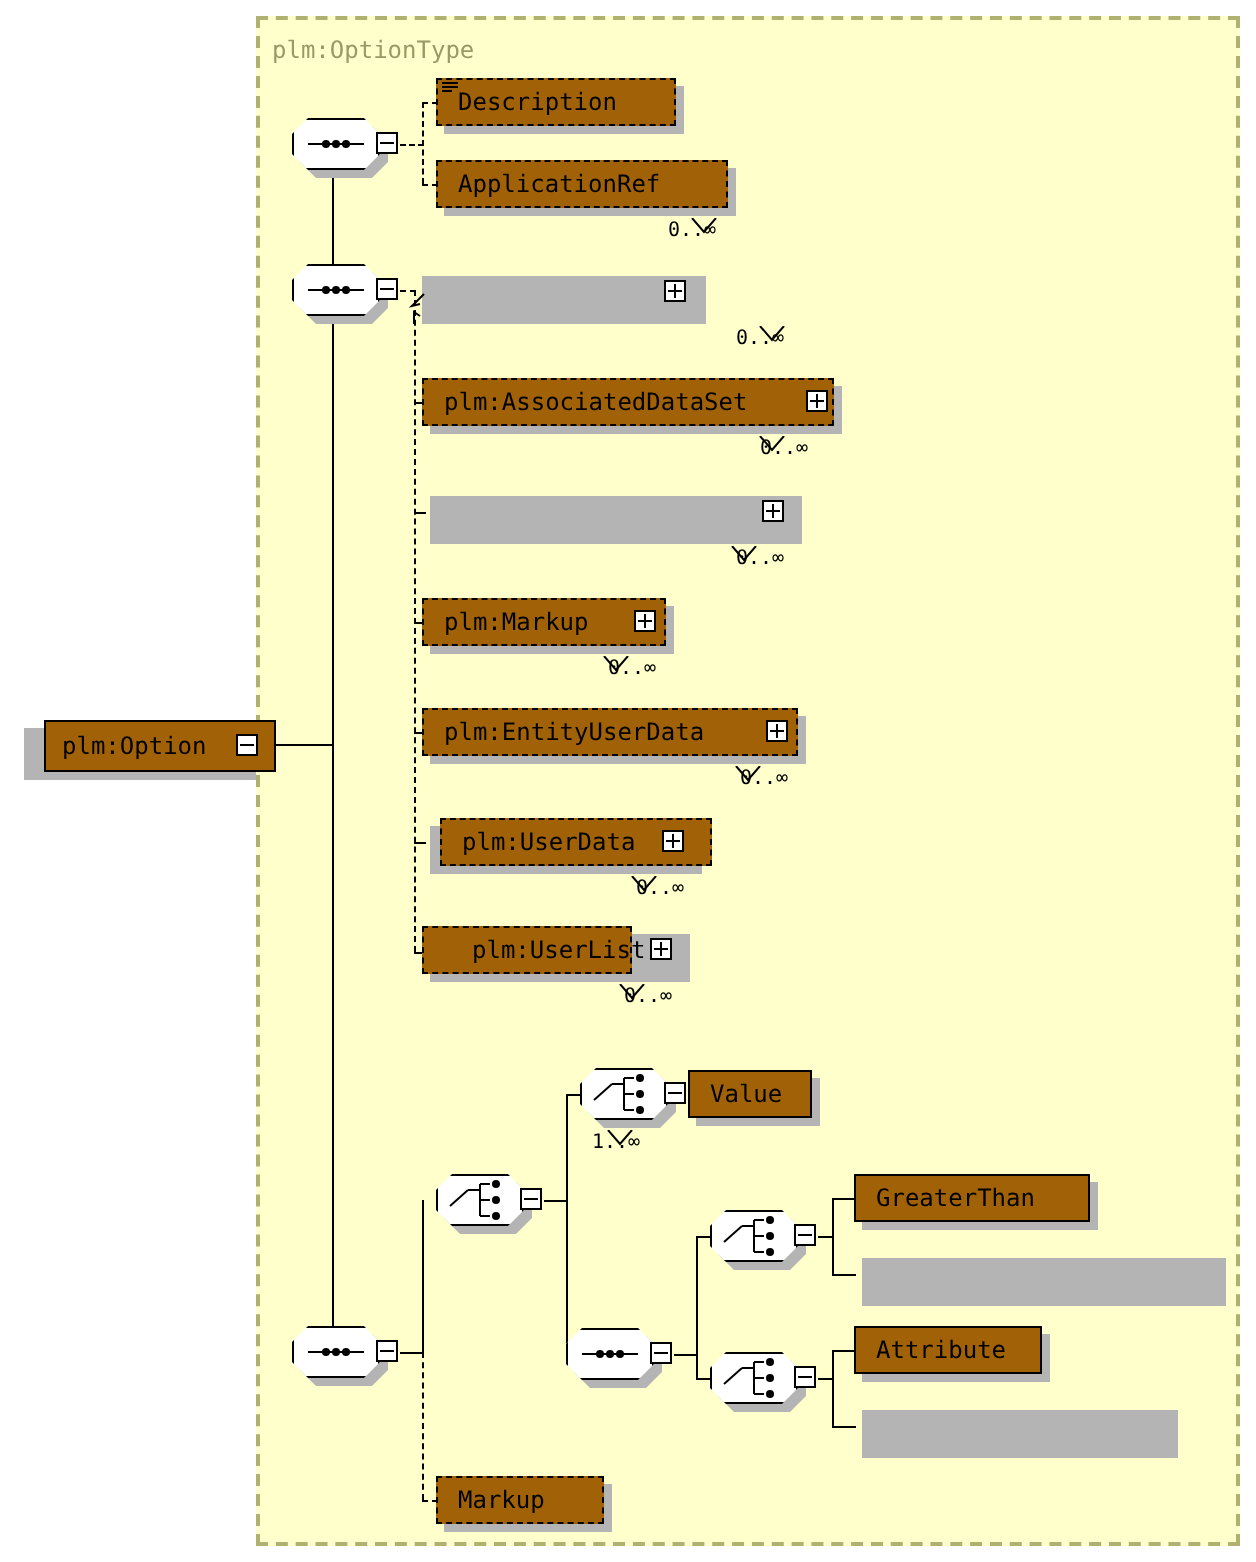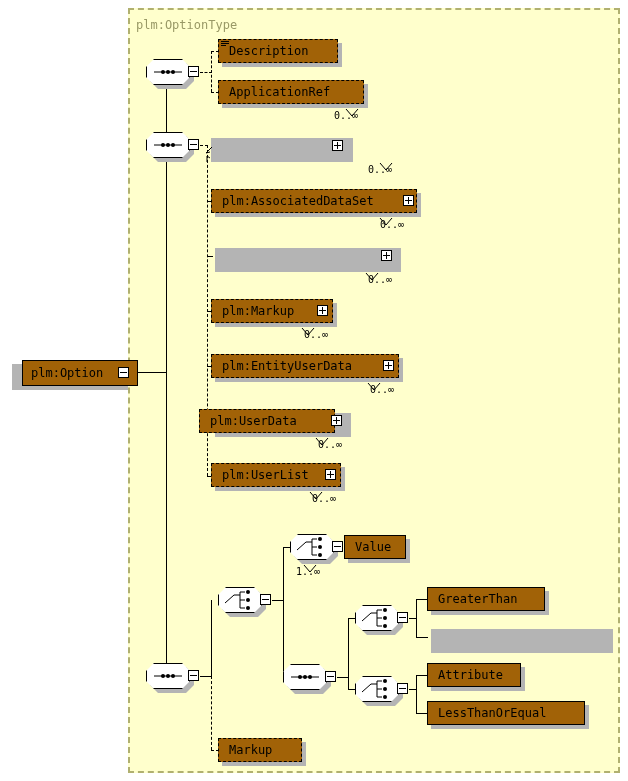--- a/index.html
+++ b/index.html
@@ -182,33 +182,33 @@
   </div>
   <div class="pm plus" style="left:383px;top:360px;"></div>
   <div class="rep" style="left:367px;top:377px;">
     <svg width="14" height="9">
         <polyline points="1,0 7,7 13,0" fill="none" stroke="#000" stroke-width="1"></polyline>
       </svg>
   </div>
   <div class="card" style="left:370px;top:384px;">0..∞</div>
 
   <div class="shadow" style="left:215px;top:413px;width:136px;height:24px;"></div>
-  <div class="nodebox dashed" style="left:199px;top:409px;width:136px;height:24px;padding-left:10px;z-index:3;">
+  <div class="nodebox dashed" style="left:220px;top:409px;width:136px;height:24px;padding-left:10px;z-index:3;">
     <span class="lbl">plm:UserData</span>
   </div>
   <div class="pm plus" style="left:331px;top:415px;"></div>
   <div class="rep" style="left:315px;top:432px;">
     <svg width="14" height="9">
         <polyline points="1,0 7,7 13,0" fill="none" stroke="#000" stroke-width="1"></polyline>
       </svg>
   </div>
   <div class="card" style="left:318px;top:439px;">0..∞</div>
 
   <div class="shadow" style="left:215px;top:467px;width:130px;height:24px;"></div>
-  <div class="nodebox dashed" style="left:211px;top:463px;width:130px;height:24px;padding-left:10px;z-index:3;">
+  <div class="nodebox dashed" style="left:211px;top:463px;width:105px;height:24px;padding-left:24px;z-index:3;">
     <span class="lbl">plm:UserList</span>
   </div>
   <div class="pm plus" style="left:325px;top:469px;"></div>
   <div class="rep" style="left:309px;top:486px;">
     <svg width="14" height="9">
         <polyline points="1,0 7,7 13,0" fill="none" stroke="#000" stroke-width="1"></polyline>
       </svg>
   </div>
   <div class="card" style="left:312px;top:493px;">0..∞</div>
 
@@ -350,17 +350,14 @@
   <div class="ln v" style="left:416px;top:675px;height:38px;"></div>
   <div class="ln h" style="left:416px;top:675px;width:12px;"></div>
   <div class="ln h" style="left:416px;top:713px;width:12px;"></div>
 
   <div class="shadow" style="left:431px;top:667px;width:94px;height:24px;"></div>
   <div class="nodebox solid" style="left:427px;top:663px;width:94px;height:24px;padding-left:10px;z-index:3;">
     <span class="lbl">Attribute</span>
   </div>
 
   <div class="shadow" style="left:431px;top:705px;width:158px;height:24px;"></div>
-  <div class="nodebox solid" style="left:427px;top:701px;width:158px;height:24px;padding-left:10px;z-index:3;">
-    <span class="lbl">LessThanOrEqual</span>
-  </div>
 
 </div>
 
 </body></html>

